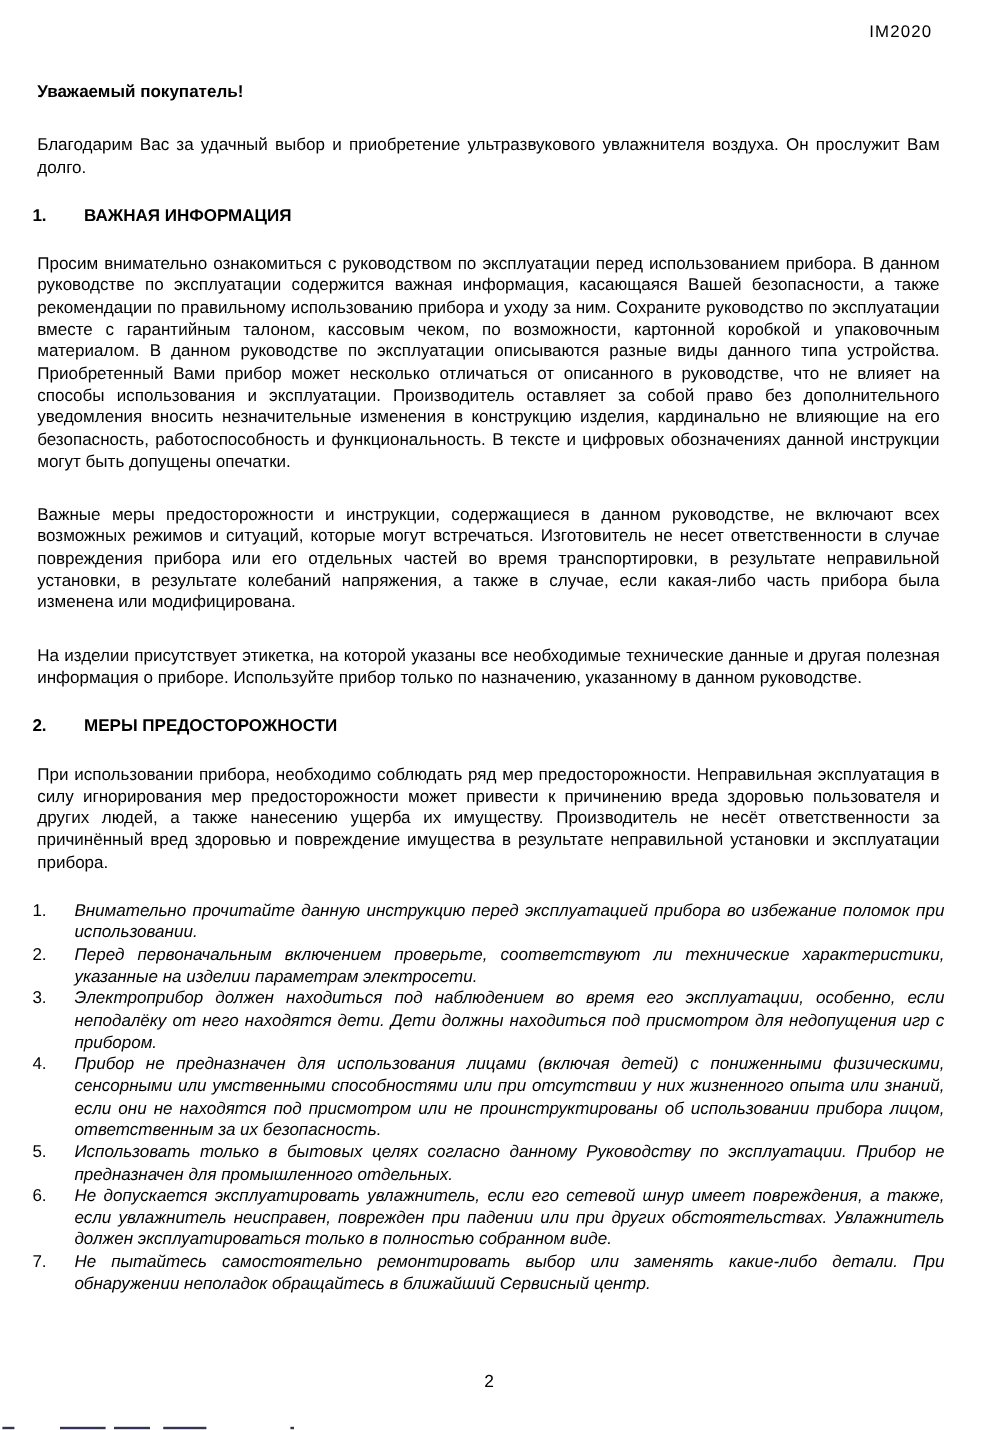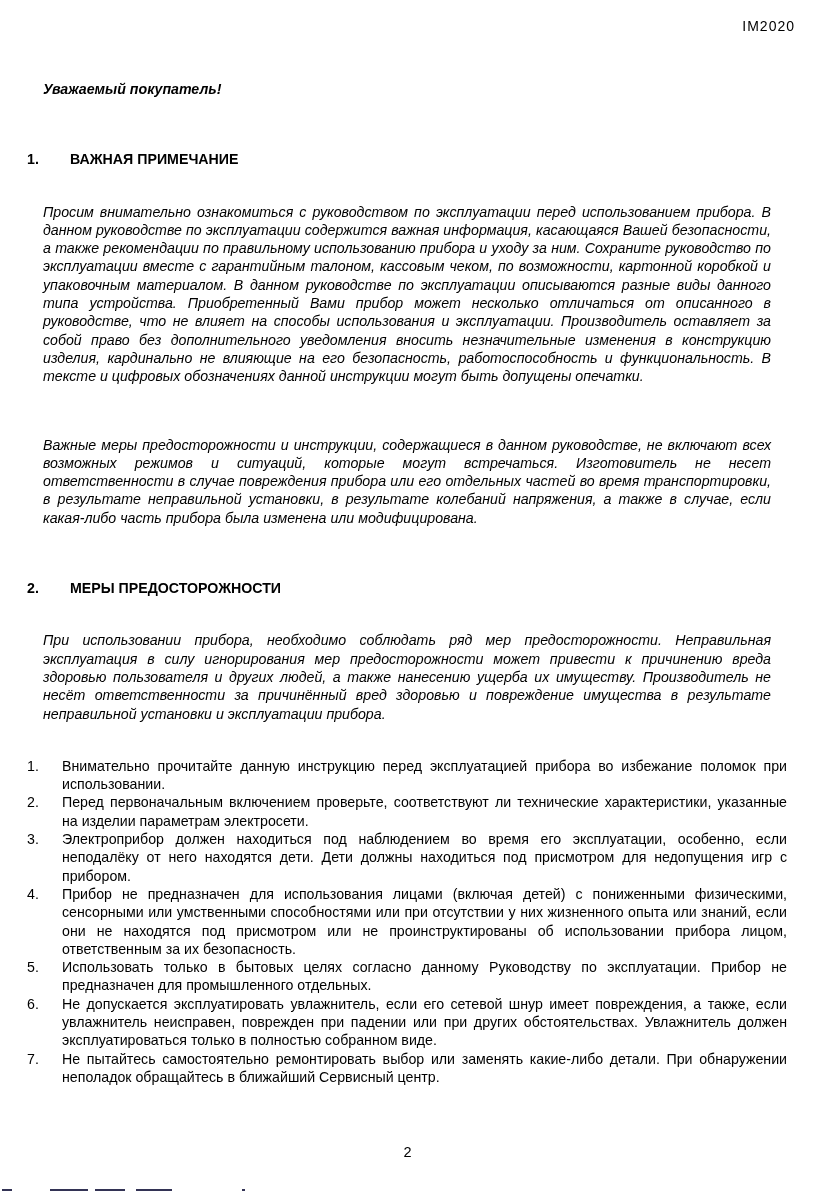--- a/index.html
+++ b/index.html
@@ -1,67 +1,69 @@
 <!DOCTYPE html>
 <html><head>
 <meta charset="utf-8">
 <style>
   html, body { margin: 0; padding: 0; background: #ffffff; }
   body {
     width: 829px; height: 1192px; position: relative; overflow: hidden;
     font-family: "Liberation Sans", sans-serif; color: #000;
   }
   .model {
-    position: absolute; top: 18px; right: 34px;
+    position: absolute; top: 18px; right: 52px;
     font-family: "Liberation Sans Narrow", "Liberation Sans", sans-serif;
     font-size: 14px; letter-spacing: 1px;
   }
   .page {
     position: absolute; left: 27px; top: 64px; width: 760px;
     font-size: 14.2px; line-height: 18.3px;
   }
-  .p { margin: 16px; text-align: justify; font-style: italic; }
+  .p { margin: 4px; text-align: justify; }
   .bold { font-weight: bold; }
   .gap { height: 18px; }
   .heading { font-weight: bold; display: flex; margin: 0; }
   .heading .num { width: 43px; }
   .list { margin: 0; padding: 0; list-style: none; }
   .list li { display: flex; }
   .list .num { width: 35px; flex: 0 0 35px; }
-  .list .txt { flex: 1; text-align: justify; }
+  .list .txt { flex: 1; text-align: justify; font-style: italic; }
   .pagenum {
     position: absolute; top: 1144px; left: 0; width: 815px; text-align: center;
     font-size: 14.5px;
   }
   .artifact {
     position: absolute; top: 1189px; left: 0; height: 3px; width: 829px;
   }
   .artifact span { position: absolute; top: 0; height: 2px; background: #335; }
 </style>
 </head>
 <body>
 
 <div class="model">IM2020</div>
 
 <div class="page">
   <p class="p bold">Уважаемый покупатель!</p>
   <div class="gap"></div>
+  <p class="p">Благодарим Вас за удачный выбор и приобретение ультразвукового увлажнителя воздуха. Он прослужит Вам долго.</p>
   <div class="gap"></div>
 
   <div class="heading">
     <span class="num">1.</span>
-    <span>ВАЖНАЯ ПРИМЕЧАНИЕ</span>
+    <span>ВАЖНАЯ ИНФОРМАЦИЯ</span>
   </div>
   <div class="gap"></div>
   <p class="p">Просим внимательно ознакомиться с руководством по эксплуатации перед использованием прибора. В данном руководстве по эксплуатации содержится важная информация, касающаяся Вашей безопасности, а также рекомендации по правильному использованию прибора и уходу за ним. Сохраните руководство по эксплуатации вместе с гарантийным талоном, кассовым чеком, по возможности, картонной коробкой и упаковочным материалом. В данном руководстве по эксплуатации описываются разные виды данного типа устройства. Приобретенный Вами прибор может несколько отличаться от описанного в руководстве, что не влияет на способы использования и эксплуатации. Производитель оставляет за собой право без дополнительного уведомления вносить незначительные изменения в конструкцию изделия, кардинально не влияющие на его безопасность, работоспособность и функциональность. В тексте и цифровых обозначениях данной инструкции могут быть допущены опечатки.</p>
   <div class="gap"></div>
 
   <p class="p">Важные меры предосторожности и инструкции, содержащиеся в данном руководстве, не включают всех возможных режимов и ситуаций, которые могут встречаться. Изготовитель не несет ответственности в случае повреждения прибора или его отдельных частей во время транспортировки, в результате неправильной установки, в результате колебаний напряжения, а также в случае, если какая-либо часть прибора была изменена или модифицирована.</p>
   <div class="gap"></div>
 
+  <p class="p">На изделии присутствует этикетка, на которой указаны все необходимые технические данные и другая полезная информация о приборе. Используйте прибор только по назначению, указанному в данном руководстве.</p>
   <div class="gap"></div>
 
   <div class="heading">
     <span class="num">2.</span>
     <span>МЕРЫ ПРЕДОСТОРОЖНОСТИ</span>
   </div>
   <div class="gap"></div>
   <p class="p">При использовании прибора, необходимо соблюдать ряд мер предосторожности. Неправильная эксплуатация в силу игнорирования мер предосторожности может привести к причинению вреда здоровью пользователя и других людей, а также нанесению ущерба их имуществу.  Производитель не несёт ответственности за причинённый вред здоровью и повреждение имущества в результате неправильной установки и эксплуатации прибора.</p>
   <div class="gap"></div>
 

